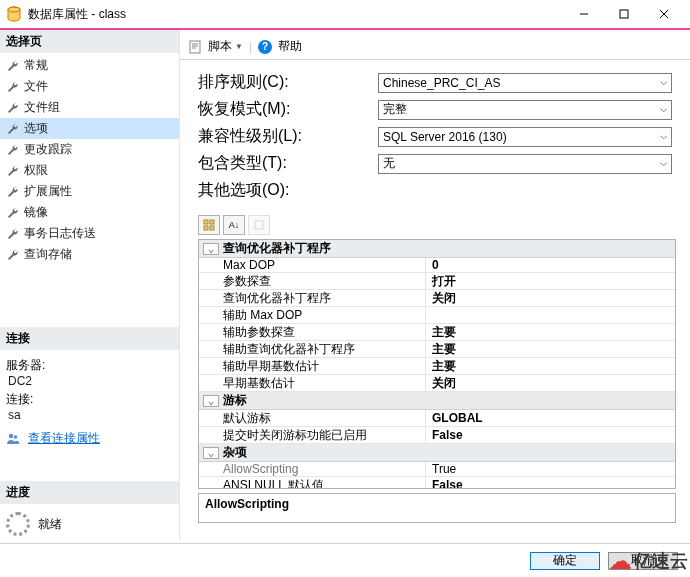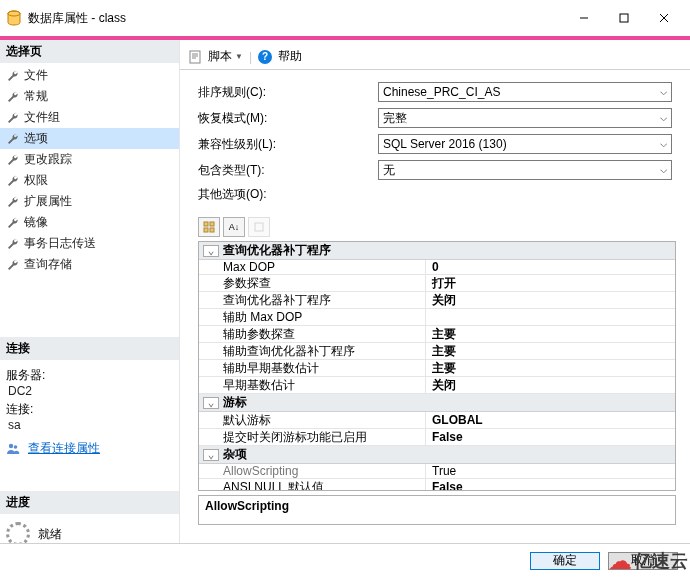--- a/index.html
+++ b/index.html
@@ -1,18 +1,18 @@
 <!DOCTYPE html>
 <html><head>
 <meta charset="utf-8">
 <style>
 * { box-sizing: border-box; margin: 0; padding: 0; font-family: "Microsoft YaHei", "Segoe UI", sans-serif; font-size: 12px; }
 body { background: #fff; width: 690px; height: 577px; overflow: hidden; position: relative; }
 
-.titlebar { height: 40px; background: #fff; display: flex; align-items: center; padding: 0 6px; border-bottom: 4px solid #ec4899; }
+.titlebar { height: 30px; background: #fff; display: flex; align-items: center; padding: 0 6px; border-bottom: 2px solid #ec4899; }
 .titlebar .db-icon { width: 16px; height: 16px; margin-right: 6px; }
 .titlebar .title { flex: 1; font-size: 12px; color: #000; }
 .winbtn { width: 40px; height: 24px; display: flex; align-items: center; justify-content: center; }
 
 .main { display: flex; height: 510px; justify-content: space-between; }
 .sidebar { width: 180px; background: #fff; border-right: 1px solid #e5e5e5; display: flex; flex-direction: column; }
 .side-section-header { background: #e9ecef; padding: 3px 6px; font-size: 12px; font-weight: bold; color: #000; }
 .side-page-list { padding: 2px 0; }
 .side-item { display: flex; align-items: center; padding: 2px 6px; cursor: pointer; }
 .side-item.selected { background: #cce5ff; }
@@ -28,21 +28,21 @@
 .spinner { width: 24px; height: 24px; border: 3px dotted #999; border-radius: 50%; }
 
 .content { flex: 1; display: flex; flex-direction: column; }
 .toolbar { height: 26px; display: flex; align-items: center; padding: 0 8px; gap: 6px; border-bottom: 1px solid #d0d0d0; margin: 4px 0 0 0; }
 .script-icon { width: 14px; height: 14px; }
 .help-icon-circle { width: 14px; height: 14px; background: #0e7de0; color: #fff; border-radius: 50%; font-size: 10px; display: flex; align-items: center; justify-content: center; font-weight: bold; }
 .dd-arrow { font-size: 8px; color: #555; }
 
 .form-area { padding: 12px 18px 6px 18px; }
 .form-row { display: flex; align-items: center; margin-bottom: 6px; }
-.form-label { width: 180px; font-size: 12px; color: #000; }
+.form-label { width: 180px; font-size: 16px; color: #000; }
 .form-select { flex: 1; border: 1px solid #7a7a7a; height: 20px; padding: 0 4px; font-size: 12px; background: #fff; display: flex; align-items: center; justify-content: space-between; font-family: "SimSun", monospace; }
 .form-select .arrow { font-size: 9px; color: #444; }
 
 .prop-toolbar { display: flex; gap: 3px; padding: 2px 18px; }
 .prop-btn { width: 22px; height: 20px; border: 1px solid #b0b0b0; background: #f5f5f5; display: flex; align-items: center; justify-content: center; font-size: 10px; }
 .prop-btn.disabled { opacity: 0.4; }
 
 .prop-grid { margin: 2px 14px 0 18px; border: 1px solid #b0b0b0; height: 250px; overflow-y: auto; display: flex; flex-direction: column; }
 .cat-row { background: #e9ecef; display: flex; align-items: center; border-bottom: 1px solid #d0d0d0; height: 18px; }
 .cat-expander { width: 16px; text-align: center; font-size: 11px; color: #666; cursor: pointer; font-family: monospace; background: #fff; border: 1px solid #aaa; height: 12px; line-height: 10px; margin: 0 4px; }
@@ -99,29 +99,29 @@
 
   <div class="sidebar">
     <div class="side-section-header">选择页</div>
     <div class="side-page-list" id="page-list">
         <div class="side-item">
           <span class="wrench">
             <svg viewBox="0 0 14 14">
               <path d="M10.5 2.5a3 3 0 0 0-3.9 3.6L2 10.7l1.3 1.3 4.6-4.6a3 3 0 0 0 3.6-3.9l-1.8 1.8-1.3-.4-.4-1.3 1.8-1.8z" fill="#6a6a6a"></path>
             </svg>
           </span>
+          <span class="side-item-label">常规</span>
+        </div>
+        <div class="side-item">
+          <span class="wrench">
+            <svg viewBox="0 0 14 14">
+              <path d="M10.5 2.5a3 3 0 0 0-3.9 3.6L2 10.7l1.3 1.3 4.6-4.6a3 3 0 0 0 3.6-3.9l-1.8 1.8-1.3-.4-.4-1.3 1.8-1.8z" fill="#6a6a6a"></path>
+            </svg>
+          </span>
           <span class="side-item-label">文件</span>
-        </div>
-        <div class="side-item">
-          <span class="wrench">
-            <svg viewBox="0 0 14 14">
-              <path d="M10.5 2.5a3 3 0 0 0-3.9 3.6L2 10.7l1.3 1.3 4.6-4.6a3 3 0 0 0 3.6-3.9l-1.8 1.8-1.3-.4-.4-1.3 1.8-1.8z" fill="#6a6a6a"></path>
-            </svg>
-          </span>
-          <span class="side-item-label">常规</span>
         </div>
         <div class="side-item">
           <span class="wrench">
             <svg viewBox="0 0 14 14">
               <path d="M10.5 2.5a3 3 0 0 0-3.9 3.6L2 10.7l1.3 1.3 4.6-4.6a3 3 0 0 0 3.6-3.9l-1.8 1.8-1.3-.4-.4-1.3 1.8-1.8z" fill="#6a6a6a"></path>
             </svg>
           </span>
           <span class="side-item-label">文件组</span>
         </div>
         <div class="side-item selected">

